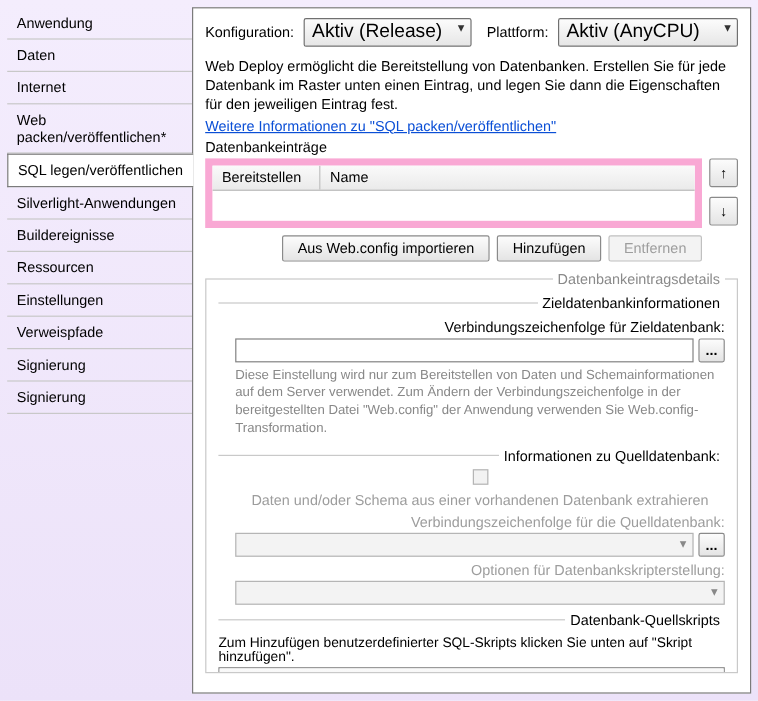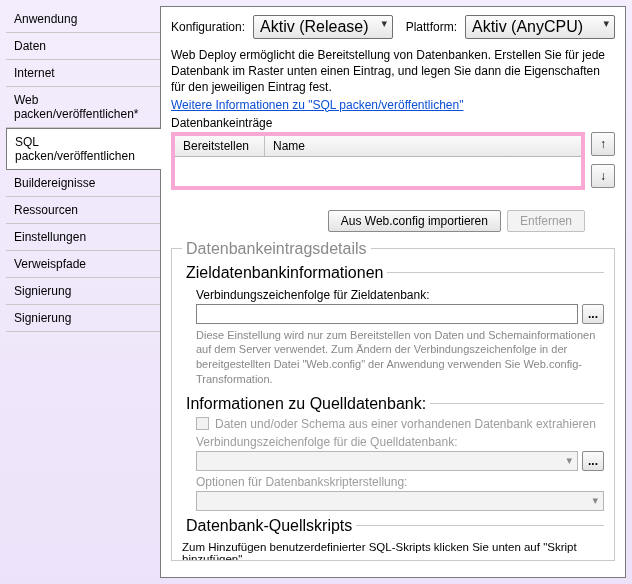--- a/index.html
+++ b/index.html
@@ -88,21 +88,21 @@
   .section-label {
     margin: 4px 0 2px 0;
   }
   .grid-row {
     display: flex;
     align-items: flex-start;
     gap: 6px;
   }
   .grid {
     flex: 1;
-    border: 4px solid #f9a8d4;
+    border: 6px solid #f9a8d4;
     background: #fff;
     height: 58px;
     overflow: hidden;
   }
   .grid-header {
     display: flex;
     background: linear-gradient(#fafafa,#eaeaea);
     border-bottom: 1px solid #b5b5b5;
   }
   .grid-header .col {
@@ -125,21 +125,21 @@
     align-items: center;
     justify-content: center;
     font-size: 12px;
     border-radius: 2px;
     cursor: pointer;
   }
   .btn-row {
     display: flex;
     justify-content: flex-end;
     gap: 6px;
-    margin: 20px 0 8px 0;
+    margin: 6px 0 8px 0;
   }
   .btn {
     border: 1px solid #8a8a8a;
     background: linear-gradient(#fcfcfc,#e4e4e4);
     padding: 3px 12px;
     font-family: inherit;
     font-size: 12px;
     border-radius: 2px;
     cursor: pointer;
   }
@@ -151,24 +151,26 @@
   }
   fieldset.group {
     border: 1px solid #c9c9c9;
     border-radius: 0;
     margin: 0 0 6px 0;
     padding: 6px 10px 8px 10px;
   }
   fieldset.group > legend {
     color: #8a8a8a;
     padding: 0 4px;
-    font-size: 16px;
+    font-size: 12px;
+    text-align: right;
   }
   .field-label {
     margin: 4px 0 2px 0;
+    text-align: right;
   }
   .input-row {
     display: flex;
     gap: 4px;
     align-items: center;
   }
   .text-input {
     flex: 1;
     border: 1px solid #828282;
     padding: 2px 4px;
@@ -187,21 +189,21 @@
     cursor:pointer;
   }
   .hint {
     color: #888;
     font-size: 11px;
     line-height: 1.35;
     margin: 4px 0 2px 0;
   }
   .disabled-text { color: #9d9d9d; }
   .checkbox-row {
-    display:flex; align-items:center; gap:6px; margin:2px 0 4px 0;
+    display:flex; align-items:center; gap:6px; margin:2px 0 4px 0;flex-direction:column;
   }
   .cb {
     width:13px;height:13px;border:1px solid #b5b5b5;background:#f2f2f2;
   }
   .combo {
     flex:1;
     border: 1px solid #b5b5b5;
     background: #f3f3f3;
     height: 20px;
     position: relative;
@@ -221,21 +223,22 @@
 </style>
 </head>
 <body>
 
 <div class="page">
   <div class="sidebar">
     <div class="sidebar-item"><span>Anwendung</span></div>
     <div class="sidebar-item"><span>Daten</span></div>
     <div class="sidebar-item"><span>Internet</span></div>
     <div class="sidebar-item"><span>Web packen/veröffentlichen*</span></div>
-    <div class="sidebar-item selected"><span>SQL packen/veröffentlichen</span></div>
+    <div class="sidebar-item selected"><span>SQL legen/veröffentlichen</span></div>
+    <div class="sidebar-item"><span>Silverlight-Anwendungen</span></div>
     <div class="sidebar-item"><span>Buildereignisse</span></div>
     <div class="sidebar-item"><span>Ressourcen</span></div>
     <div class="sidebar-item"><span>Einstellungen</span></div>
     <div class="sidebar-item"><span>Verweispfade</span></div>
     <div class="sidebar-item"><span>Signierung</span></div>
     <div class="sidebar-item"><span>Signierung</span></div>
   </div>
 
   <div class="main">
 
@@ -268,20 +271,21 @@
             <span>↑</span>
           </div>
         <div class="square-btn">
             <span>↓</span>
           </div>
       </div>
     </div>
 
     <div class="btn-row" style="padding-right:30px">
       <button class="btn">Aus Web.config importieren</button>
+      <button class="btn">Hinzufügen</button>
       <button class="btn disabled">Entfernen</button>
     </div>
 
     <fieldset class="group" style="flex:1; overflow:hidden">
       <legend>Datenbankeintragsdetails</legend>
 
       <fieldset class="group" style="border-left:none;border-right:none;border-bottom:none;margin:0;padding:2px 0 6px 0">
         <legend style="color:#000">Zieldatenbankinformationen</legend>
         <div class="inner-pad">
           <div class="field-label">Verbindungszeichenfolge für Zieldatenbank:</div>

